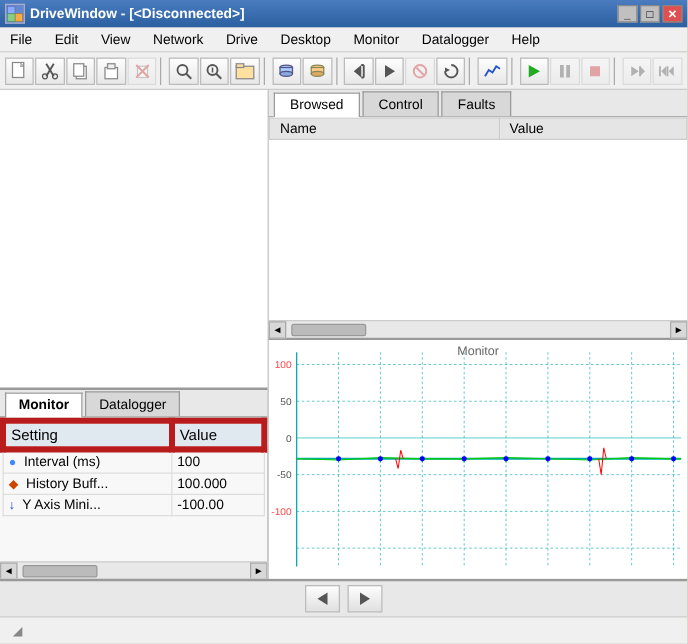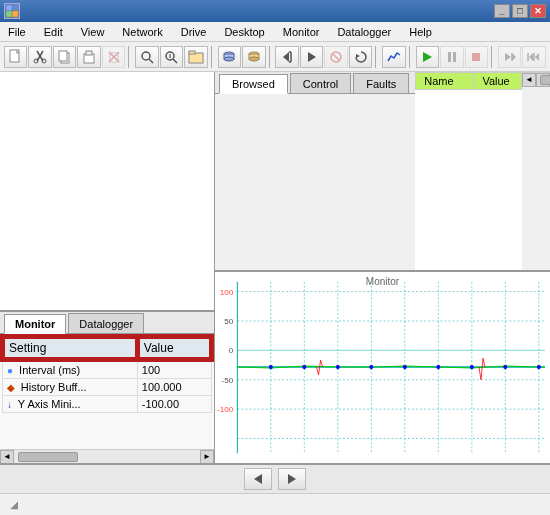--- a/index.html
+++ b/index.html
@@ -204,21 +204,21 @@
       flex: 1;
       display: flex;
       flex-direction: column;
       background: #f0f0f0;
     }
 
     
     .right-top {
       flex: 0 0 200px;
       display: flex;
-      flex-direction: row;
+      flex-direction: column;
       border-bottom: 2px solid #999;
     }
     .right-tab-strip {
       display: flex;
       height: 22px;
       background: #e8e8e8;
       border-bottom: 1px solid #999;
       align-items: flex-end;
       padding: 0 4px;
     }
@@ -245,21 +245,21 @@
       background: white;
       overflow: hidden;
       display: flex;
       flex-direction: column;
     }
     .right-table-area table {
       width: 100%;
       border-collapse: collapse;
     }
     .right-table-area th {
-      background: #bef264;
+      background: #e5e5e5;
       border: 1px solid #ccc;
       padding: 2px 8px;
       text-align: left;
       font-weight: normal;
       font-size: 11px;
     }
 
     
     .right-hscroll {
       height: 14px;
@@ -377,20 +377,21 @@
 
 <div class="title-bar">
   <div class="title-bar-left">
     <div class="title-icon">
       <svg width="14" height="14" viewBox="0 0 14 14">
         <rect x="1" y="1" width="6" height="6" fill="#88aaff" stroke="#5566aa" stroke-width="0.5"></rect>
         <rect x="7" y="7" width="6" height="6" fill="#ffaa44" stroke="#aa7722" stroke-width="0.5"></rect>
         <rect x="1" y="7" width="6" height="6" fill="#88cc88" stroke="#449944" stroke-width="0.5"></rect>
       </svg>
     </div>
+    <span>DriveWindow - [&lt;Disconnected&gt;]</span>
   </div>
   <div class="title-controls">
     <div class="title-btn">_</div>
     <div class="title-btn">□</div>
     <div class="title-btn close">✕</div>
   </div>
 </div>
 
 <div class="menu-bar">
   <span class="menu-item">File</span>

